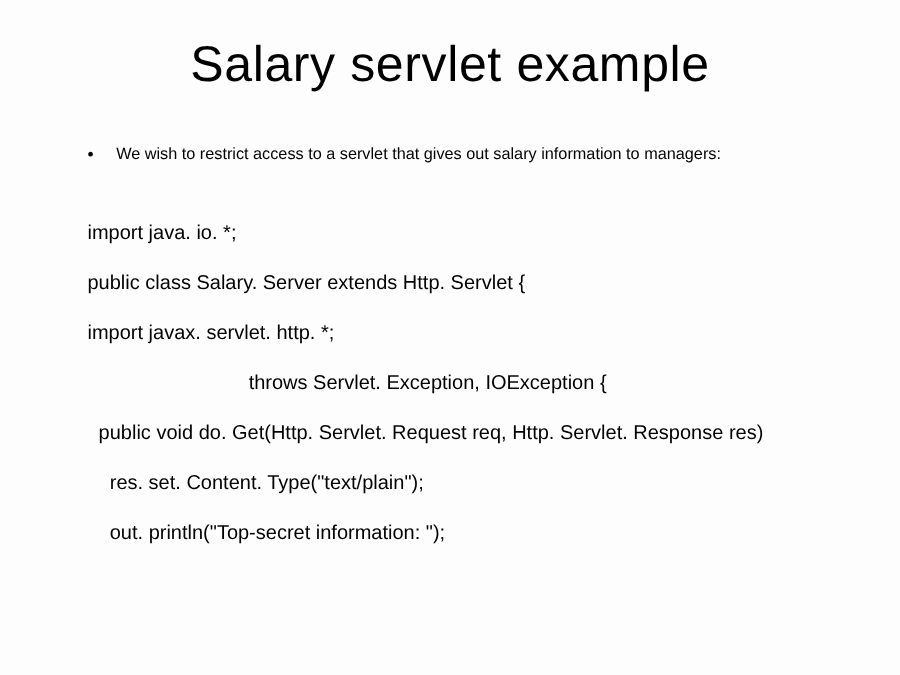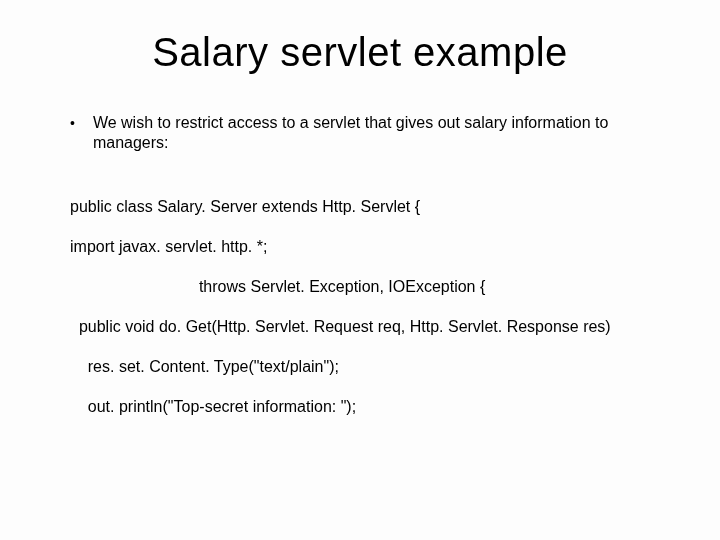--- a/index.html
+++ b/index.html
@@ -25,21 +25,21 @@
       margin-bottom: 24px;
       padding-left: 10px;
     }
     .bullet-dot {
       font-size: 14px;
       line-height: 20px;
       margin-right: 18px;
       flex-shrink: 0;
     }
     .bullet-text {
-      font-size: 16px;
+      font-size: 13px;
       line-height: 20px;
     }
     .code-block {
       font-size: 16px;
       line-height: 20px;
       padding-left: 10px;
       white-space: pre;
       font-family: Arial, Helvetica, sans-serif;
     }
   </style>
@@ -47,20 +47,21 @@
 <body>
 
 <h1 class="title">Salary servlet example</h1>
 
 <div class="bullet-row">
   <span class="bullet-dot">•</span>
   <span class="bullet-text">We wish to restrict access to a servlet that gives out salary information to managers:</span>
 </div>
 
 <div class="code-block">
+<div>import java. io. *;</div>
 <div>public class Salary. Server extends Http. Servlet {</div>
 <div>import javax. servlet. http. *;</div>
 <div>                             throws Servlet. Exception, IOException {</div>
 <div>  public void do. Get(Http. Servlet. Request req, Http. Servlet. Response res)</div>
 <div>    res. set. Content. Type("text/plain");</div>
 <div>    out. println("Top-secret information: ");</div>
 
 
 
 </div>

